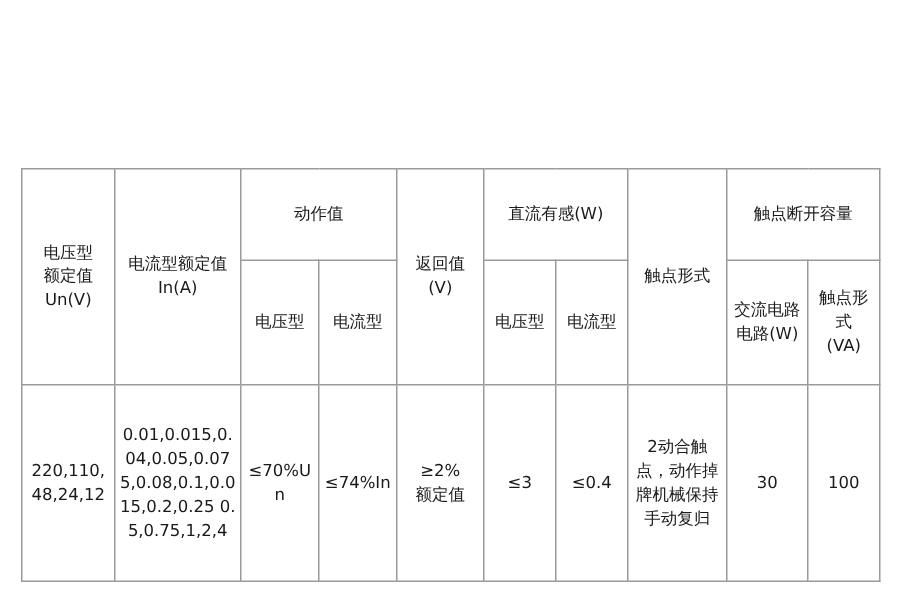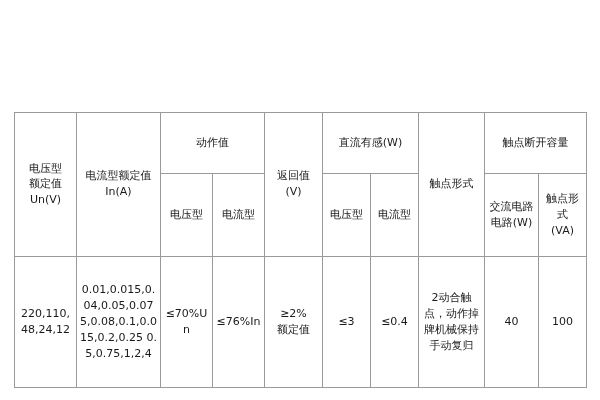--- a/index.html
+++ b/index.html
@@ -107,27 +107,27 @@
             <div>(VA)</div>
           </td>
         </tr>
         <tr class="body-row">
           <td>
             <div>220,110,</div>
             <div>48,24,12</div>
           </td>
           <td class="left-al">0.01,0.015,0.04,0.05,0.075,0.08,0.1,0.015,0.2,0.25 0.5,0.75,1,2,4</td>
           <td>≤70%Un</td>
-          <td>≤76%In</td>
+          <td>≤74%In</td>
           <td>
             <div>≥2%</div>
             <div>额定值</div>
           </td>
           <td>≤3</td>
           <td>≤0.4</td>
           <td class="left-al">2动合触点，动作掉牌机械保持手动复归</td>
-          <td>40</td>
+          <td>30</td>
           <td>100</td>
         </tr>
       </tbody>
     </table>
   </div>
 </div>
 
 </body></html>

